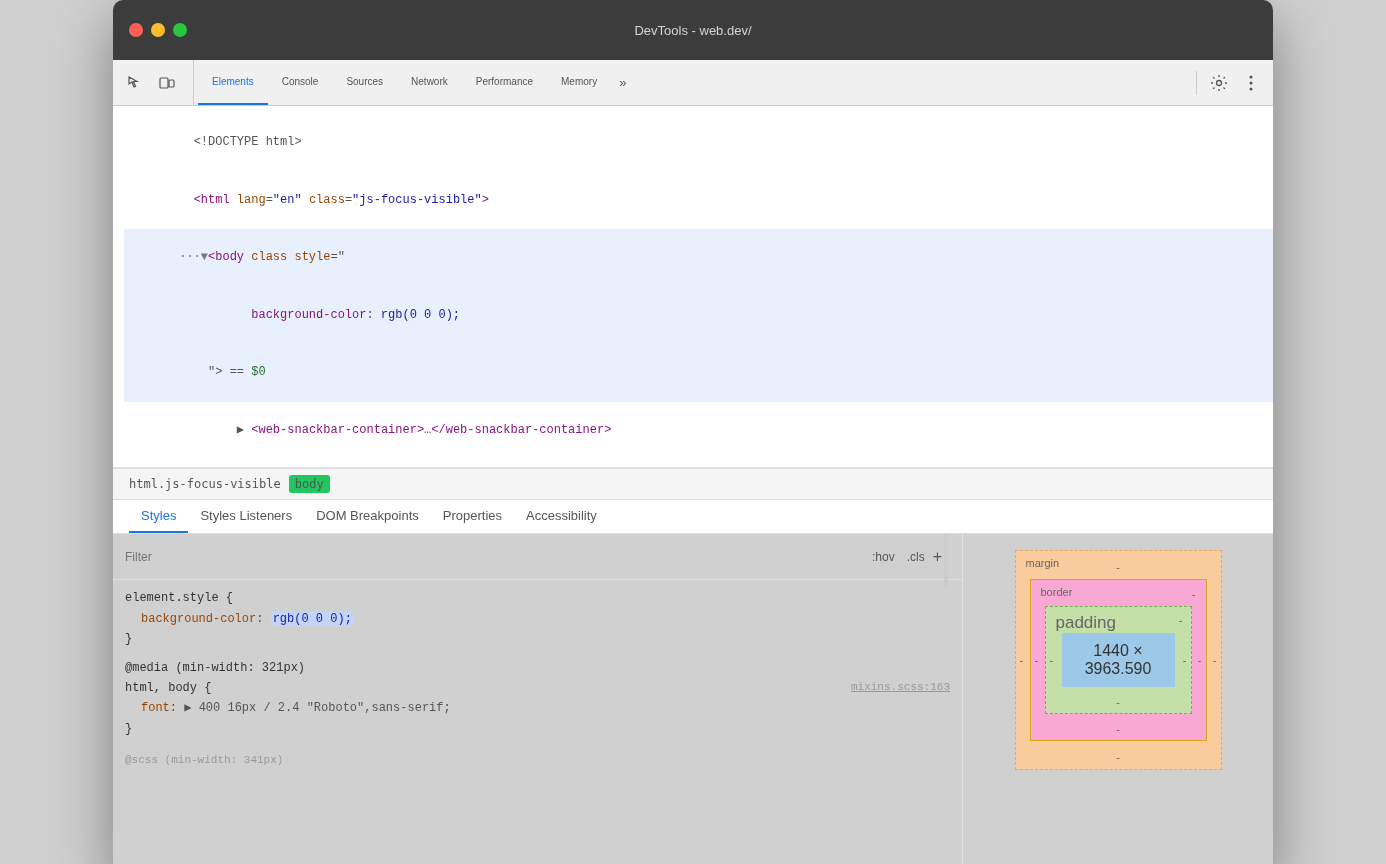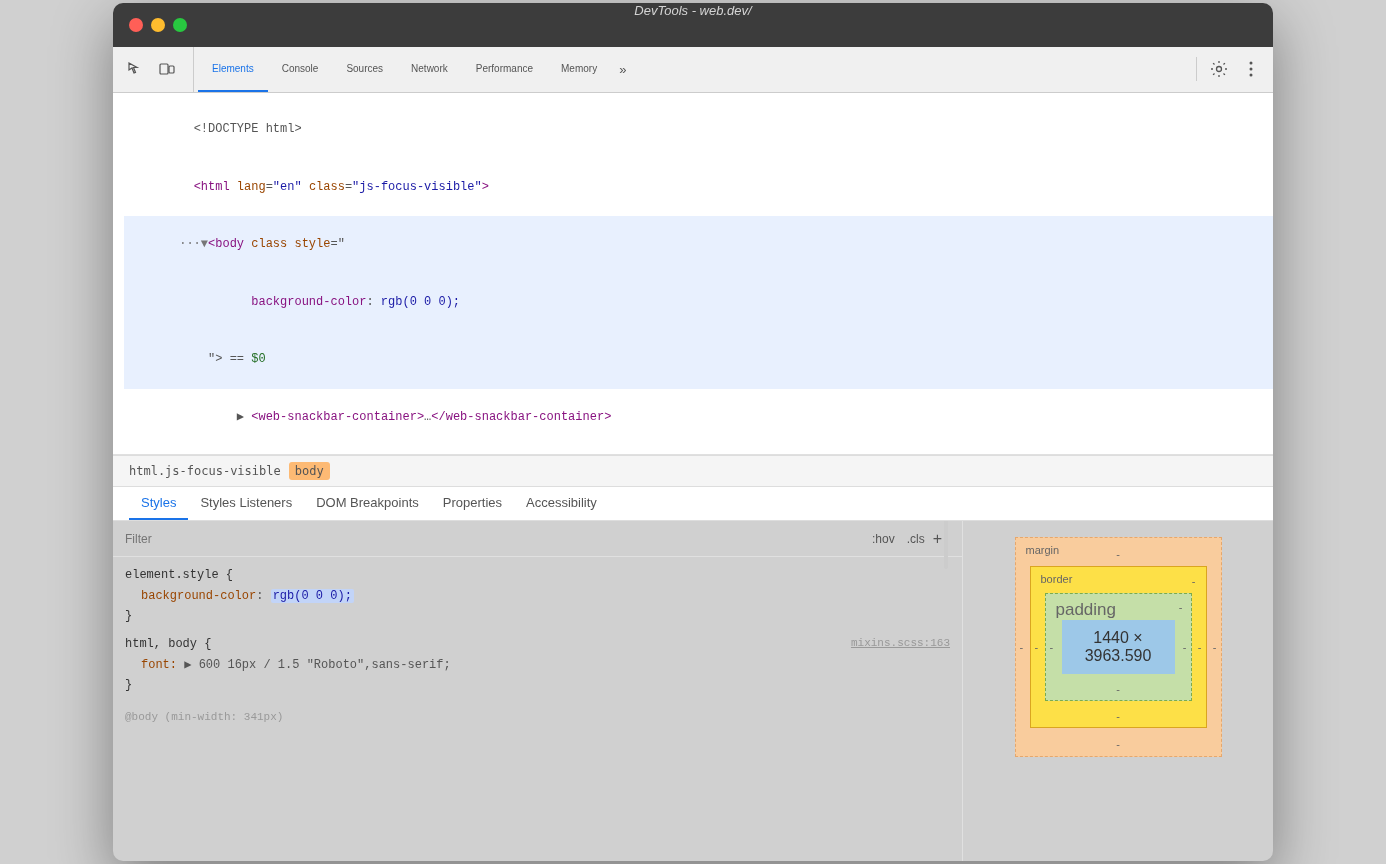--- a/index.html
+++ b/index.html
@@ -13,25 +13,25 @@
     }
     .window {
       width: 1160px;
       border-radius: 10px;
       overflow: hidden;
       box-shadow: 0 20px 60px rgba(0,0,0,0.4);
     }
     
     .title-bar {
       background: #3c3c3c;
-      height: 44px;
-      display: flex;
+      height: 60px;
+      display: flex;
+      align-items: center;
       padding: 0 16px;
       position: relative;
-      font-style: italic;
     }
     .traffic-lights {
       display: flex;
       gap: 8px;
       align-items: center;
     }
     .traffic-light {
       width: 14px;
       height: 14px;
       border-radius: 50%;
@@ -151,21 +151,21 @@
       font-size: 12px;
       display: flex;
       gap: 8px;
       align-items: center;
     }
     .breadcrumb-item {
       color: #555;
       cursor: pointer;
     }
     .breadcrumb-item.active {
-      background: #fdba74;
+      background: #22c55e;
       padding: 2px 6px;
       border-radius: 3px;
     }
     
     .styles-tab-bar {
       display: flex;
       border-bottom: 1px solid #ddd;
       background: #fff;
       padding: 0 16px;
     }
@@ -190,21 +190,21 @@
       border-right: 1px solid #e0e0e0;
       display: flex;
       flex-direction: column;
       overflow: hidden;
     }
     .filter-bar {
       display: flex;
       align-items: center;
       border-bottom: 1px solid #e0e0e0;
       padding: 12px 12px;
-      height: 36px;
+      height: 46px;
     }
     .filter-input {
       flex: 1;
       border: none;
       outline: none;
       font-size: 12px;
       color: #333;
       background: transparent;
       font-family: inherit;
     }
@@ -270,21 +270,21 @@
       color: #666;
       font-family: -apple-system, sans-serif;
     }
     
     .bm-border {
       position: absolute;
       top: 28px;
       left: 14px;
       right: 14px;
       bottom: 28px;
-      background: #fde047;
+      background: #f9a8d4;
       border: 1px solid #daa520;
     }
     .bm-border-label {
       position: absolute;
       top: 6px;
       left: 10px;
       font-size: 11px;
       color: #666;
       font-family: -apple-system, sans-serif;
     }
@@ -483,32 +483,35 @@
           <div style="padding-left:16px;">
             <span style="color:#994500;">background-color</span><span style="color:#555;">: </span><span style="background:#c2d4f8; color:#1a1aa6; border-radius:2px; padding:0 2px;">rgb(0 0 0);</span>
           </div>
           <div>
             <span style="color:#333;">}</span>
           </div>
         </div>
 
         <div class="style-rule">
           <div>
+            <span style="color:#333;">@media (min-width: 321px)</span>
+          </div>
+          <div>
             <span style="color:#333;">html, body {</span>
             <span class="style-source" style="float:right; color:#999; font-size:11px; text-decoration:underline;">mixins.scss:163</span>
           </div>
           <div style="padding-left:16px;">
-            <span style="color:#994500;">font:</span><span style="color:#555;"> ▶ 600 16px / 1.5 "Roboto",sans-serif;</span>
+            <span style="color:#994500;">font:</span><span style="color:#555;"> ▶ 400 16px / 2.4 "Roboto",sans-serif;</span>
           </div>
           <div>
             <span style="color:#333;">}</span>
           </div>
         </div>
 
-        <div style="color:#999; font-size:11px; padding-top:4px;">@body (min-width: 341px)</div>
+        <div style="color:#999; font-size:11px; padding-top:4px;">@scss (min-width: 341px)</div>
       </div>
     </div>
 
     <div class="box-model-panel">
       <div class="box-model">
 
         <div class="bm-margin">
           <span class="bm-margin-label">margin</span>
 
           <span class="bm-side-label" style="top:10px; left:50%; transform:translateX(-50%);">-</span>

